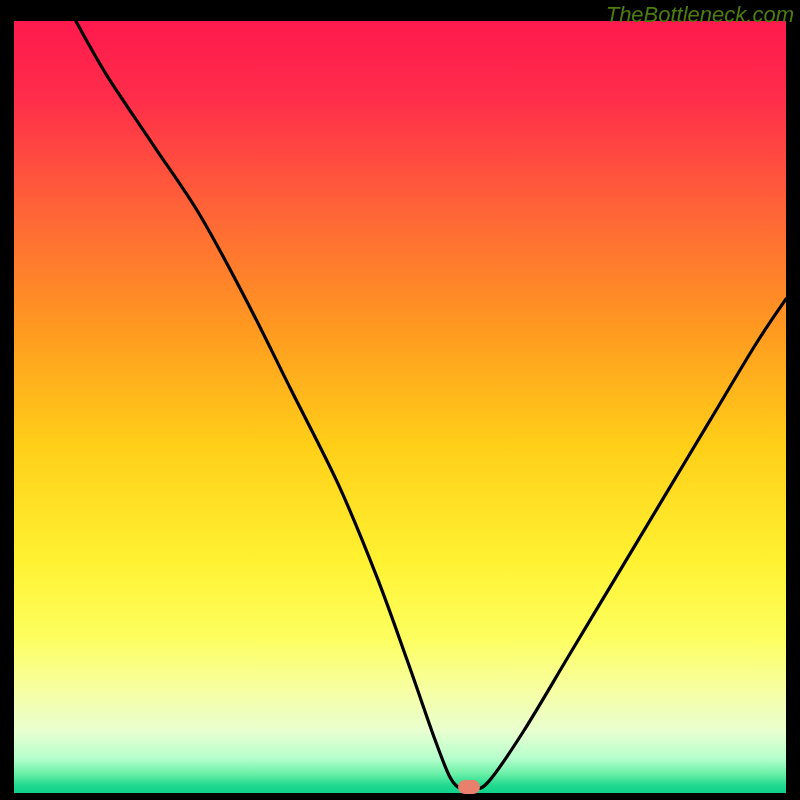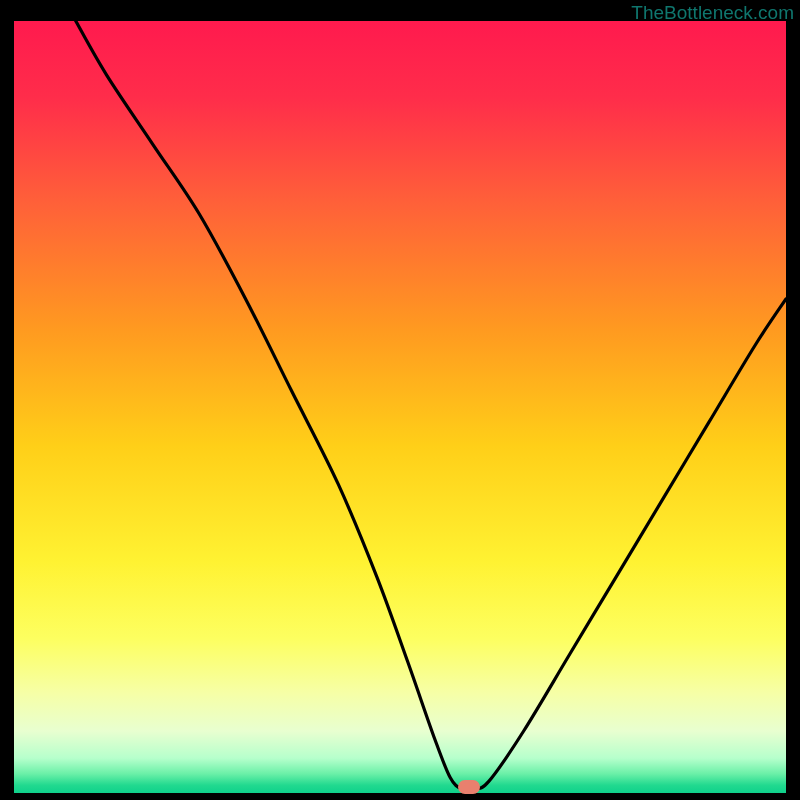--- a/index.html
+++ b/index.html
@@ -39,24 +39,25 @@
     left: 0;
     top: 0;
     width: 772px;
     height: 772px;
     display: block;
   }
   .watermark {
     position: absolute;
     top: 2px;
     right: 6px;
-    color: #0f766e;
-    font-size: 19px;
+    color: #4d7c0f;
+    font-size: 22px;
     font-weight: 500;
     letter-spacing: 0px;
+    font-style: italic;
   }
   .marker {
     position: absolute;
     width: 22px;
     height: 14px;
     border-radius: 7px;
     transform: translate(-50%, -50%);
   }
 </style>
 </head>

